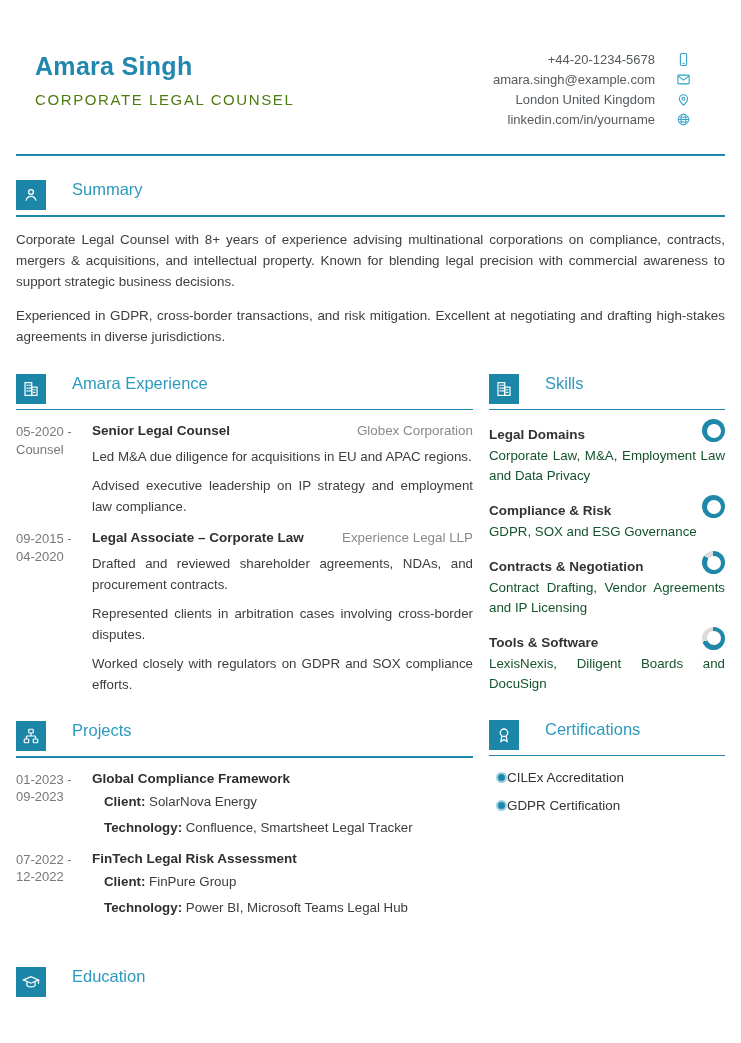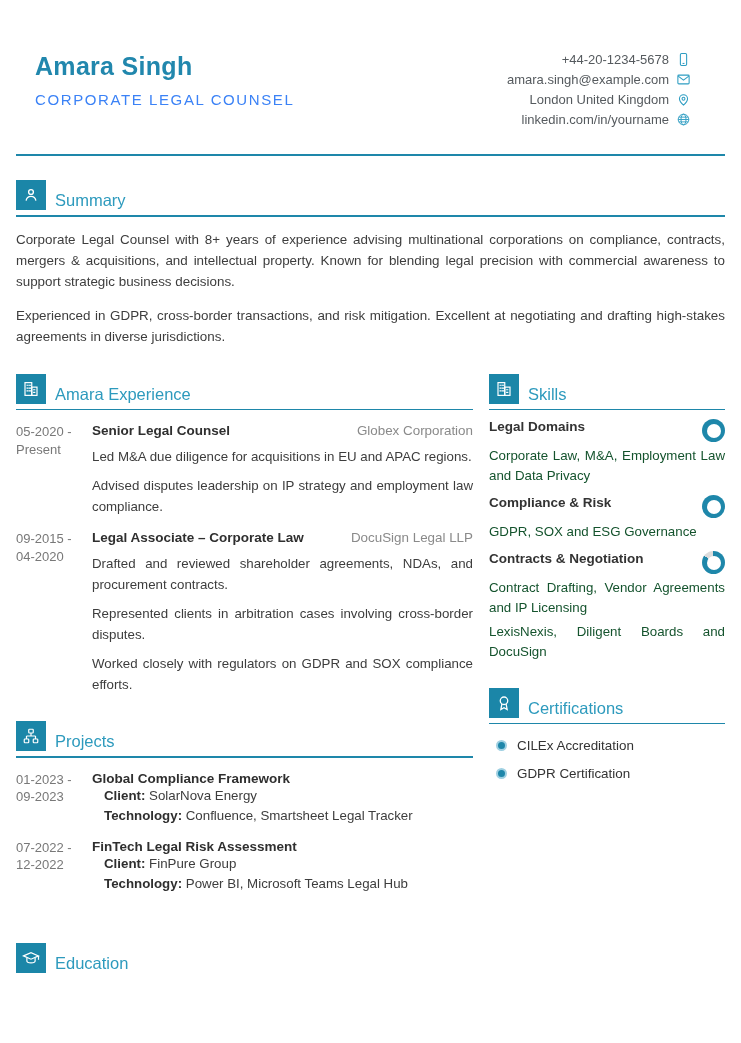--- a/index.html
+++ b/index.html
@@ -3,31 +3,31 @@
 <meta charset="utf-8">
 <style>
   * { box-sizing: border-box; margin: 0; padding: 0; }
   html, body { background: #ffffff; }
   body { font-family: "Liberation Sans", sans-serif; }
   .page { width: 741px; min-height: 1043px; background: #fff; overflow: hidden; }
 
   
   .header { display: flex; justify-content: space-between; align-items: flex-start; padding: 52px 50px 0 35px; }
   .name { font-size: 25px; font-weight: bold; color: #2187ad; letter-spacing: .3px; }
-  .job-title { margin-top: 10px; font-size: 15px; color: #3b82f6; letter-spacing: 1.6px; }
+  .job-title { margin-top: 10px; font-size: 15px; color: #4d7c0f; letter-spacing: 1.6px; }
   .contacts { display: flex; flex-direction: column; gap: 5px; }
-  .contact-row { display: flex; justify-content: flex-end; align-items: center; gap: 7px; font-size: 13px; color: #555a5e; }
+  .contact-row { display: flex; justify-content: flex-end; align-items: center; gap: 21px; font-size: 13px; color: #555a5e; }
   .contact-row .cicon { width: 15px; height: 15px; color: #2e9dc2; flex: 0 0 auto; display: inline-flex; }
   .cicon svg { width: 100%; height: 100%; }
 
   .top-rule { height: 2px; background: #1e87aa; margin: 27px 16px 0 16px; }
 
   
   .section { margin: 24px 16px 0 16px; }
-  .sec-head { display: flex; align-items: flex-end; gap: 9px; }
+  .sec-head { display: flex; align-items: flex-start; gap: 26px; }
   .sec-icon { width: 30px; height: 30px; background: #1b86a8; color: #ffffff; display: flex; align-items: center; justify-content: center; flex: 0 0 auto; }
   .sec-icon svg { width: 18px; height: 18px; }
   .sec-title { font-size: 16.5px; color: #2d9abd; font-weight: normal; }
   .sec-rule { height: 1.5px; background: #1e87aa; margin-top: 5px; }
 
   
   .summary p { margin-top: 12px; font-size: 13.4px; line-height: 1.6; color: #3d3d3d; text-align: justify; }
 
   
   .columns { display: flex; margin: 26px 16px 0 16px; gap: 16px; }
@@ -36,34 +36,34 @@
   .col-left .section, .col-right .section { margin: 0 0 26px 0; }
 
   
   .entry { display: grid; grid-template-columns: 74px 1fr; column-gap: 2px; margin-top: 13px; }
   .entry-dates { font-size: 13px; color: #787878; line-height: 1.35; }
   .entry-body { min-width: 0; }
   .entry-top { display: flex; justify-content: space-between; align-items: flex-end; }
   .entry-title { font-size: 13.5px; font-weight: bold; color: #2f2f2f; }
   .entry-org { font-size: 13.4px; color: #8a8a8a; white-space: nowrap; }
   .entry-body p { margin-top: 8px; font-size: 13.3px; line-height: 1.58; color: #3d3d3d; text-align: justify; }
-  .kv-line { padding-left: 12px; font-size: 13.3px; line-height: 1.5; color: #3d3d3d; }
+  .kv-line { margin-top: 6px; padding-left: 12px; font-size: 13.3px; line-height: 1.5; color: #3d3d3d; }
   .kv-label { font-weight: bold; color: #2f2f2f; }
 
   
   .skills-list { margin-top: 6px; }
-  .skill-row { display: flex; justify-content: space-between; align-items: flex-start; margin-top: 9px; }
+  .skill-row { display: flex; justify-content: space-between; align-items: flex-end; margin-top: 9px; }
   .skill-name { font-size: 13.5px; font-weight: bold; color: #333333; }
   .ring { width: 23px; height: 23px; border-radius: 50%; position: relative; flex: 0 0 auto; }
   .ring::after { content: ""; position: absolute; inset: 4.5px; background: #ffffff; border-radius: 50%; }
   .skill-detail { margin-top: 4px; font-size: 13.3px; line-height: 1.5; color: #14532d; text-align: justify; }
 
   
   .cert-list { margin-top: 14px; }
-  .cert-row { display: flex; align-items: center; gap: 10px; margin-bottom: 13px; padding-left: 7px; }
+  .cert-row { display: flex; align-items: center; margin-bottom: 13px; padding-left: 7px; }
   .cert-bullet { width: 11px; height: 11px; border-radius: 50%; background: #1e87aa; border: 2px solid #9fd0e2; flex: 0 0 auto; }
   .cert-text { font-size: 13.4px; color: #333333; }
 </style>
 </head>
 <body>
 
 <div class="page">
 
   <div class="header">
     <div>
@@ -141,41 +141,41 @@
                 <path d="M6.8 7h1.2M10 7h1.2M6.8 10.8h1.2M10 10.8h1.2M6.8 14.6h1.2M10 14.6h1.2M15.6 13h1.4M15.6 16.5h1.4" stroke-linecap="square"></path>
               </svg>
           </span>
           <span class="sec-title">Amara Experience</span>
         </div>
         <div class="sec-rule"></div>
 
         <div class="entry">
           <div class="entry-dates">
             <div>05-2020 -</div>
-            <div>Present</div>
+            <div>Counsel</div>
           </div>
           <div class="entry-body">
             <div class="entry-top">
               <span class="entry-title">Senior Legal Counsel</span>
               <span class="entry-org">Globex Corporation</span>
             </div>
             <p>Led M&amp;A due diligence for acquisitions in EU and APAC regions.</p>
-            <p>Advised disputes leadership on IP strategy and employment law compliance.</p>
+            <p>Advised executive leadership on IP strategy and employment law compliance.</p>
           </div>
         </div>
 
         <div class="entry">
           <div class="entry-dates">
             <div>09-2015 -</div>
             <div>04-2020</div>
           </div>
           <div class="entry-body">
             <div class="entry-top">
               <span class="entry-title">Legal Associate – Corporate Law</span>
-              <span class="entry-org">DocuSign Legal LLP</span>
+              <span class="entry-org">Experience Legal LLP</span>
             </div>
             <p>Drafted and reviewed shareholder agreements, NDAs, and procurement contracts.</p>
             <p>Represented clients in arbitration cases involving cross-border disputes.</p>
             <p>Worked closely with regulators on GDPR and SOX compliance efforts.</p>
           </div>
         </div>
       </div>
 
       <div class="section">
         <div class="sec-head">
@@ -252,20 +252,24 @@
             <span class="ring" style="background: conic-gradient(rgb(30, 135, 170) 100%, rgb(220, 220, 220) 0deg);"></span>
           </div>
           <div class="skill-detail">GDPR, SOX and ESG Governance</div>
 
           <div class="skill-row">
             <span class="skill-name">Contracts &amp; Negotiation</span>
             <span class="ring" style="background: conic-gradient(rgb(30, 135, 170) 85%, rgb(220, 220, 220) 0deg);"></span>
           </div>
           <div class="skill-detail">Contract Drafting, Vendor Agreements and IP Licensing</div>
 
+          <div class="skill-row">
+            <span class="skill-name">Tools &amp; Software</span>
+            <span class="ring" style="background: conic-gradient(rgb(30, 135, 170) 70%, rgb(220, 220, 220) 0deg);"></span>
+          </div>
           <div class="skill-detail">LexisNexis, Diligent Boards and DocuSign</div>
         </div>
       </div>
 
       <div class="section">
         <div class="sec-head">
           <span class="sec-icon">
             <svg viewBox="0 0 24 24" fill="none" stroke="currentColor" stroke-width="1.7">
                 <circle cx="12" cy="9" r="5"></circle>
                 <path d="M9.2 13.3L7.8 20.8l4.2-2.4 4.2 2.4-1.4-7.5"></path>

